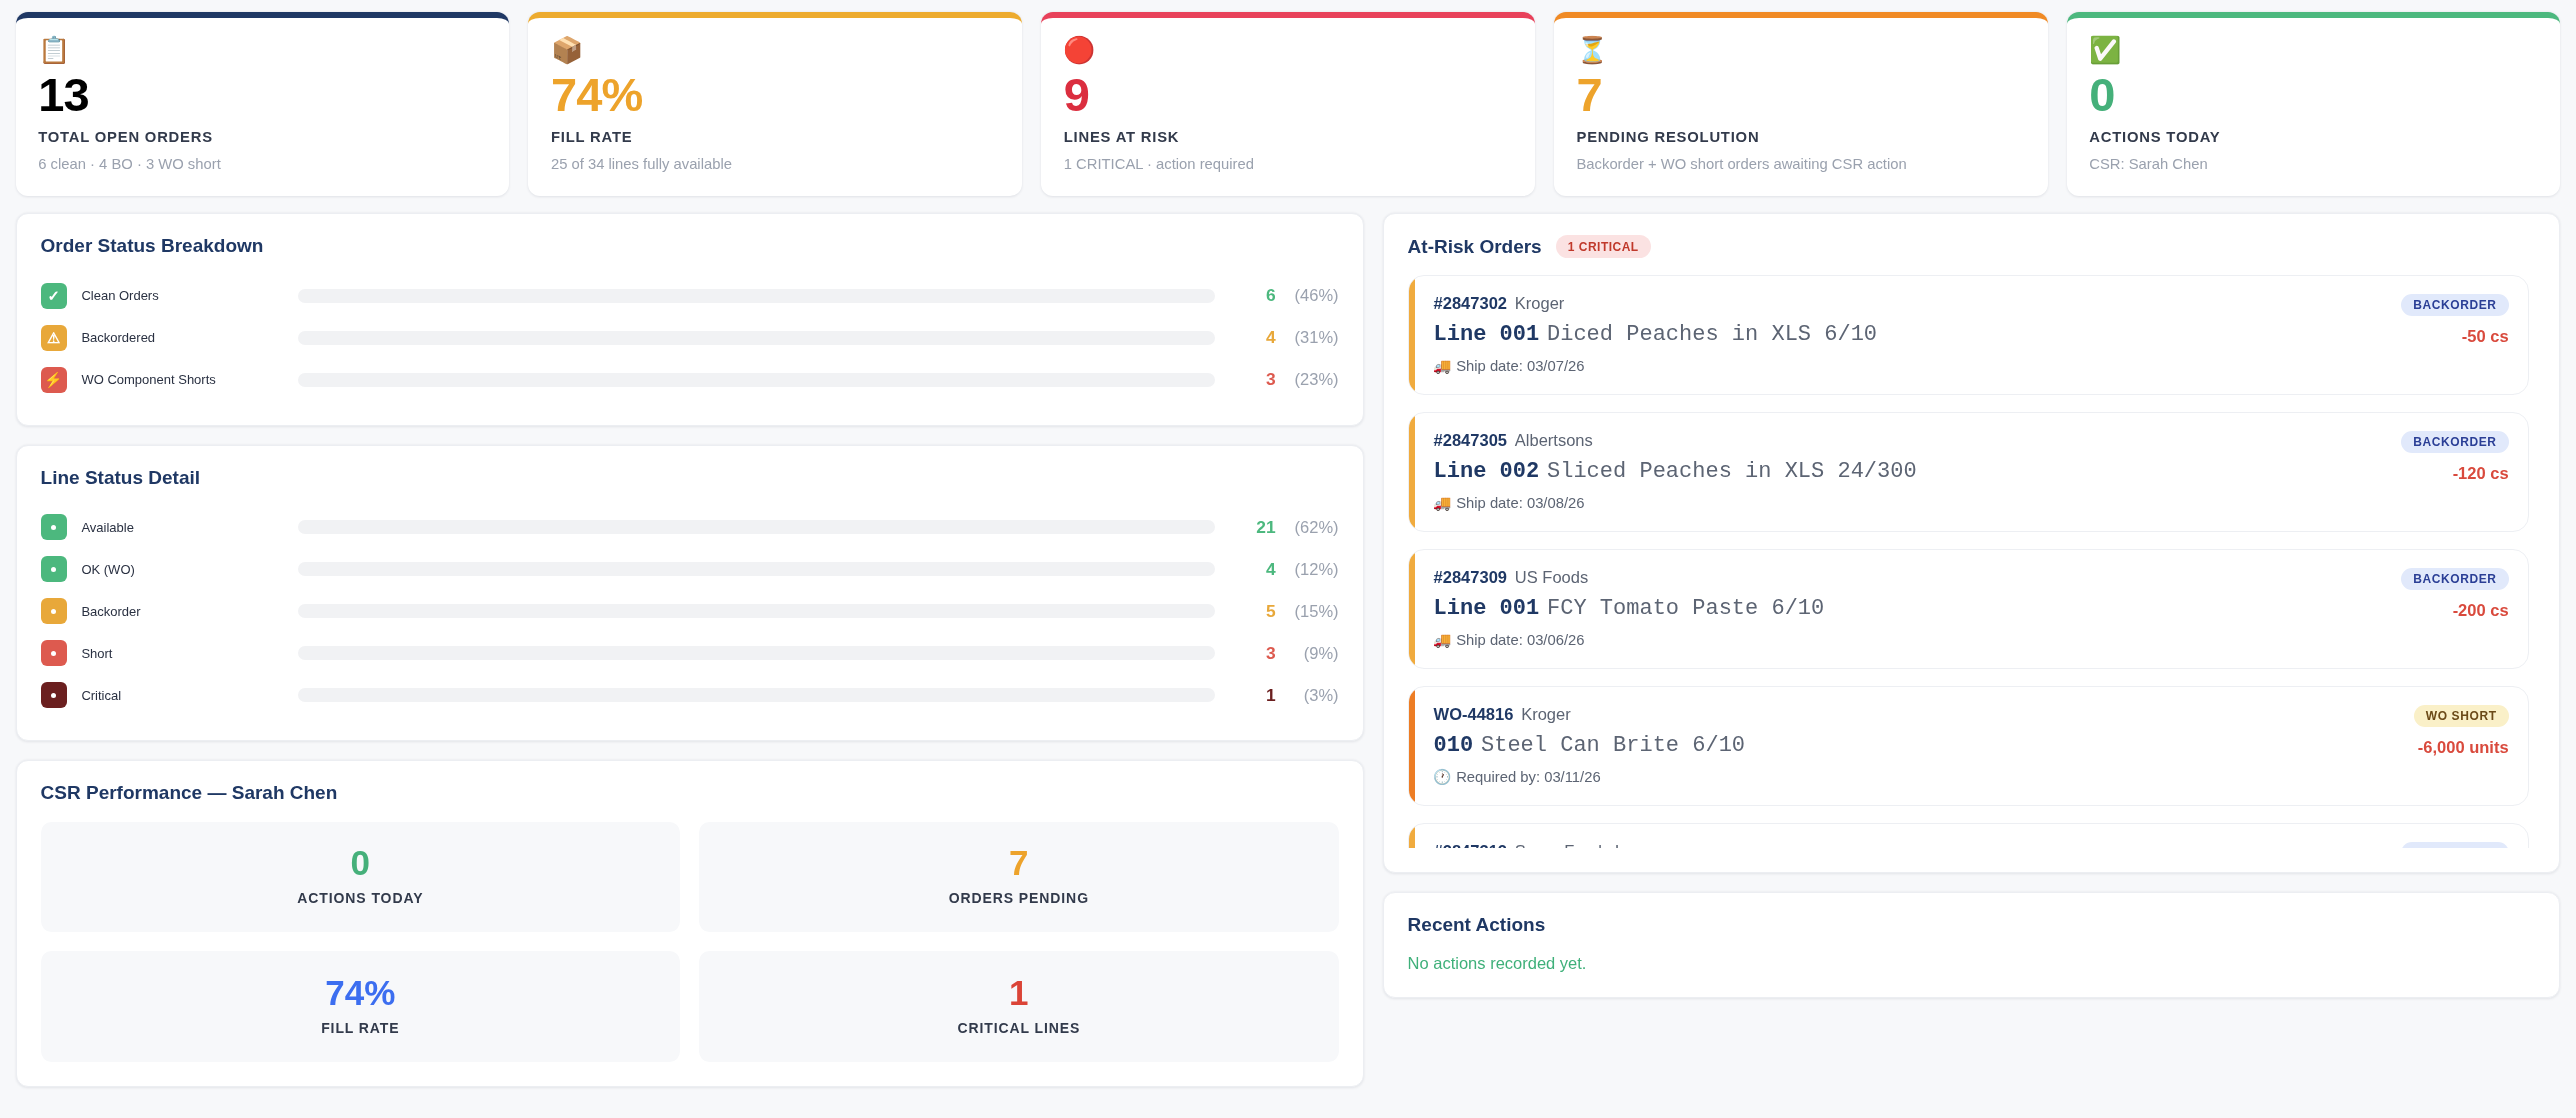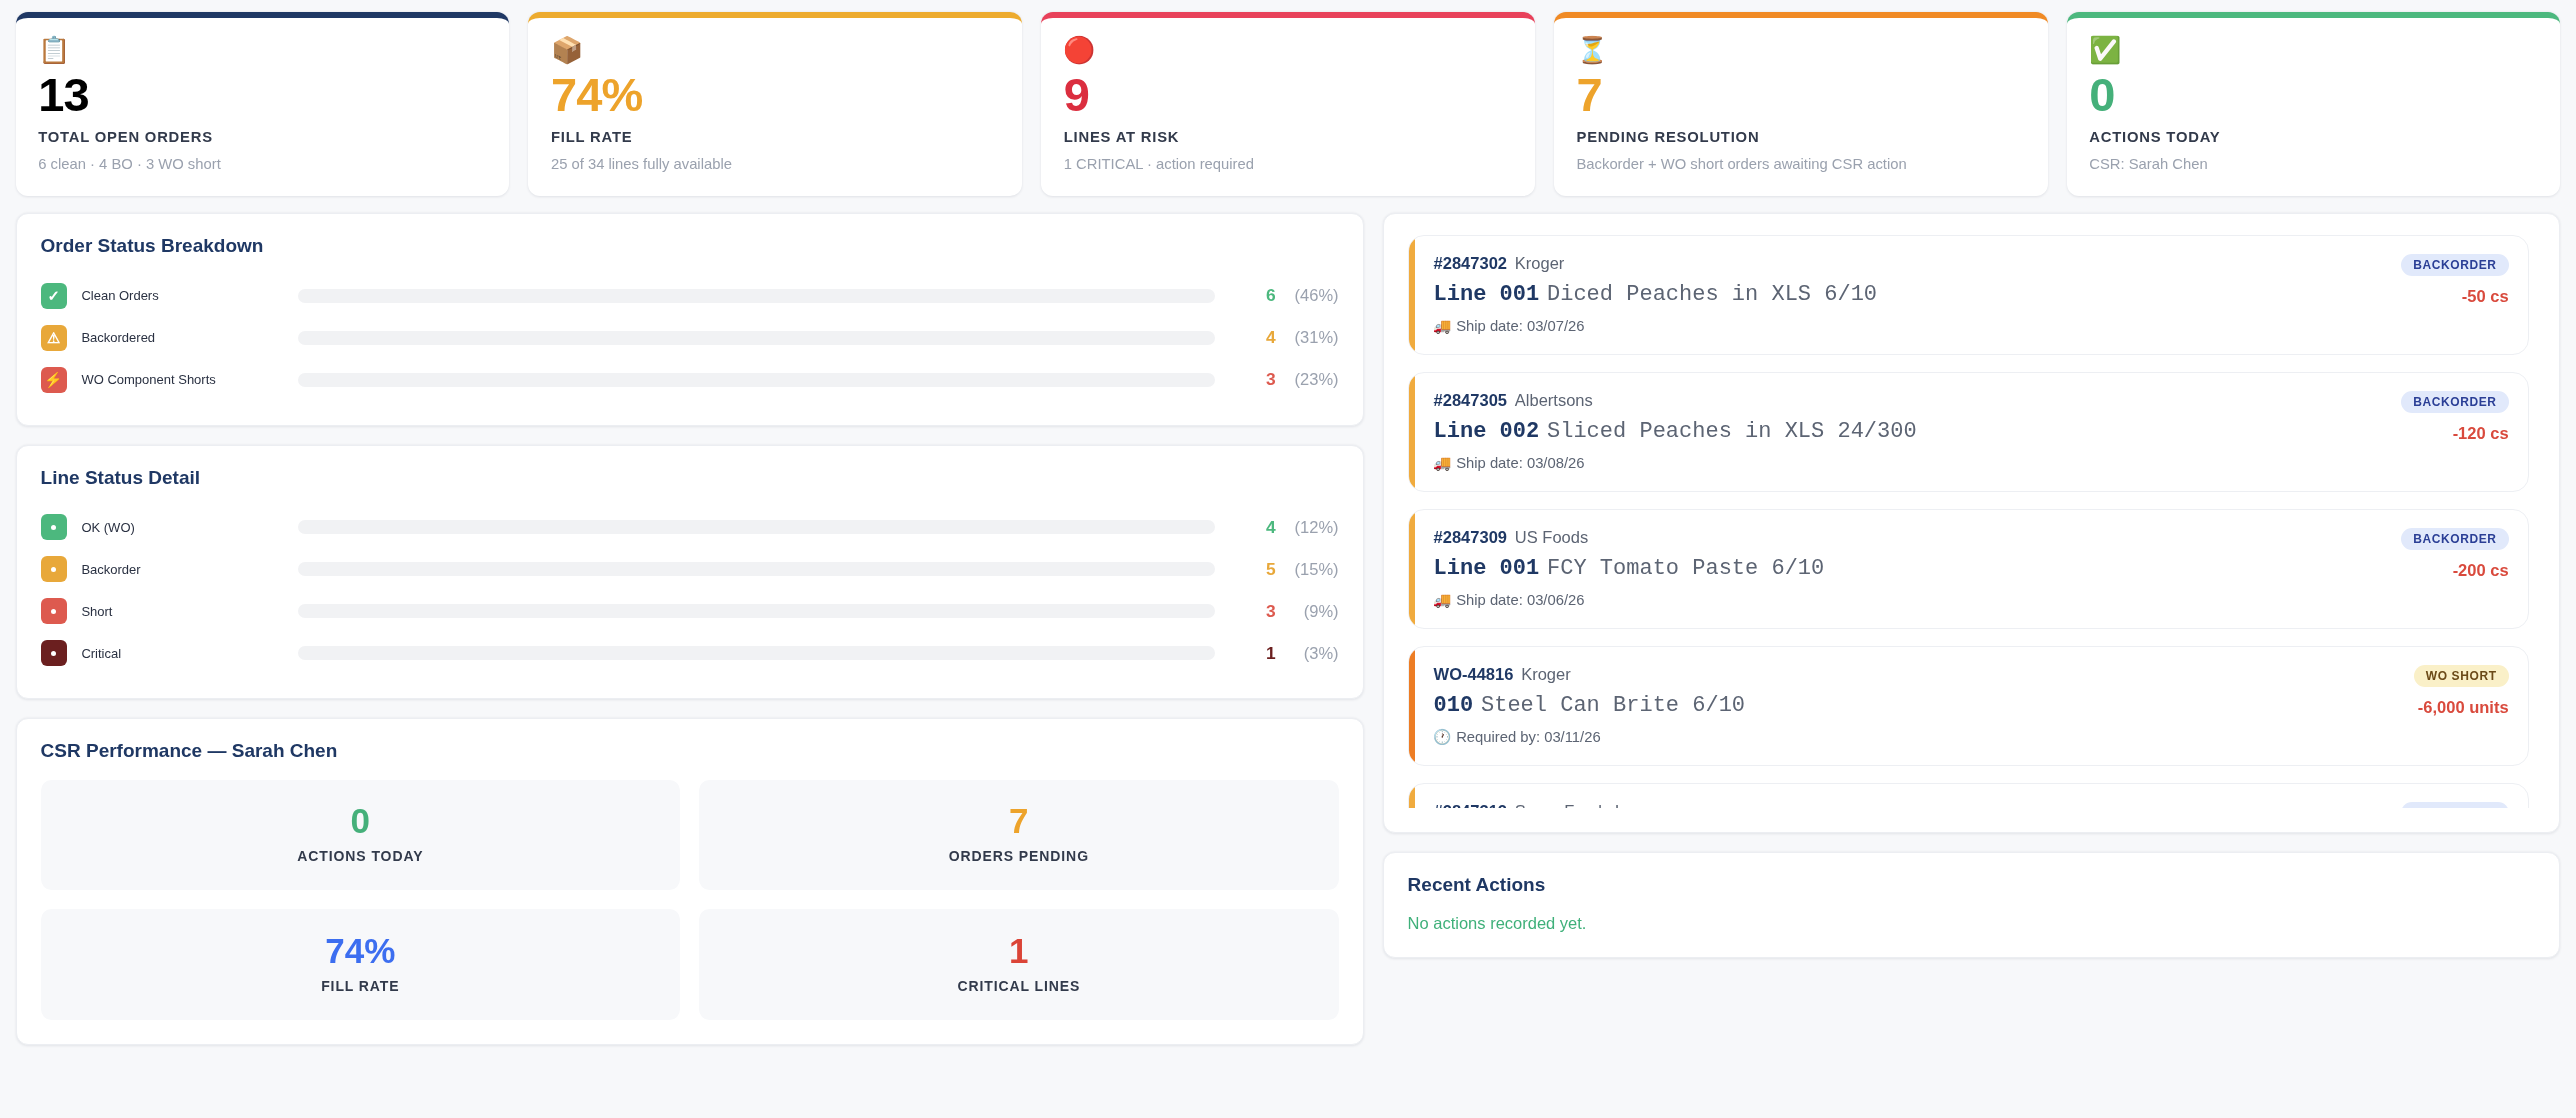--- a/index.html
+++ b/index.html
@@ -209,20 +209,27 @@
               <span class="bar-pct">(23%)</span>
             </div>
           </div>
       </div>
 
       <div class="panel">
         <div class="panel-title">Line Status Detail</div>
         <div id="line-status-rows">
             <div class="bar-row">
               <span class="sq dot" style="background:#4cb87e"></span>
+              <span class="bar-label">Available</span>
+              <span class="track"><span class="fill" style="width:62%;background:#4cb87e"></span></span>
+              <span class="bar-count" style="color:#4cb87e">21</span>
+              <span class="bar-pct">(62%)</span>
+            </div>
+            <div class="bar-row">
+              <span class="sq dot" style="background:#4cb87e"></span>
               <span class="bar-label">OK (WO)</span>
               <span class="track"><span class="fill" style="width:12%;background:#4cb87e"></span></span>
               <span class="bar-count" style="color:#4cb87e">4</span>
               <span class="bar-pct">(12%)</span>
             </div>
             <div class="bar-row">
               <span class="sq dot" style="background:#e8a83a"></span>
               <span class="bar-label">Backorder</span>
               <span class="track"><span class="fill" style="width:15%;background:#e8a83a"></span></span>
               <span class="bar-count" style="color:#e8a83a">5</span>
@@ -265,20 +272,24 @@
               <div class="csr-label">CRITICAL LINES</div>
             </div>
           </div>
       </div>
 
     </div>
 
     <div class="col-right">
 
       <div class="panel">
+        <div class="panel-title">
+          <span>At-Risk Orders</span>
+          <span class="badge-critical">1 CRITICAL</span>
+        </div>
         <div class="risk-list" id="risk-list">
             <div class="risk-card">
               <span class="risk-accent" style="background:#f0ab3e"></span>
               <div class="risk-body">
                 <div class="risk-main">
                   <div class="risk-line1"><span class="risk-id">#2847302</span><span class="risk-cust">Kroger</span></div>
                   <div class="risk-line2"><span class="risk-lineno">Line 001</span><span class="risk-item">Diced Peaches in XLS 6/10</span></div>
                   <div class="risk-line3"><span>🚚</span> <span>Ship date: 03/07/26</span></div>
                 </div>
                 <div class="risk-right"><span class="risk-tag tag-backorder">BACKORDER</span><div class="risk-qty">-50 cs</div></div>

